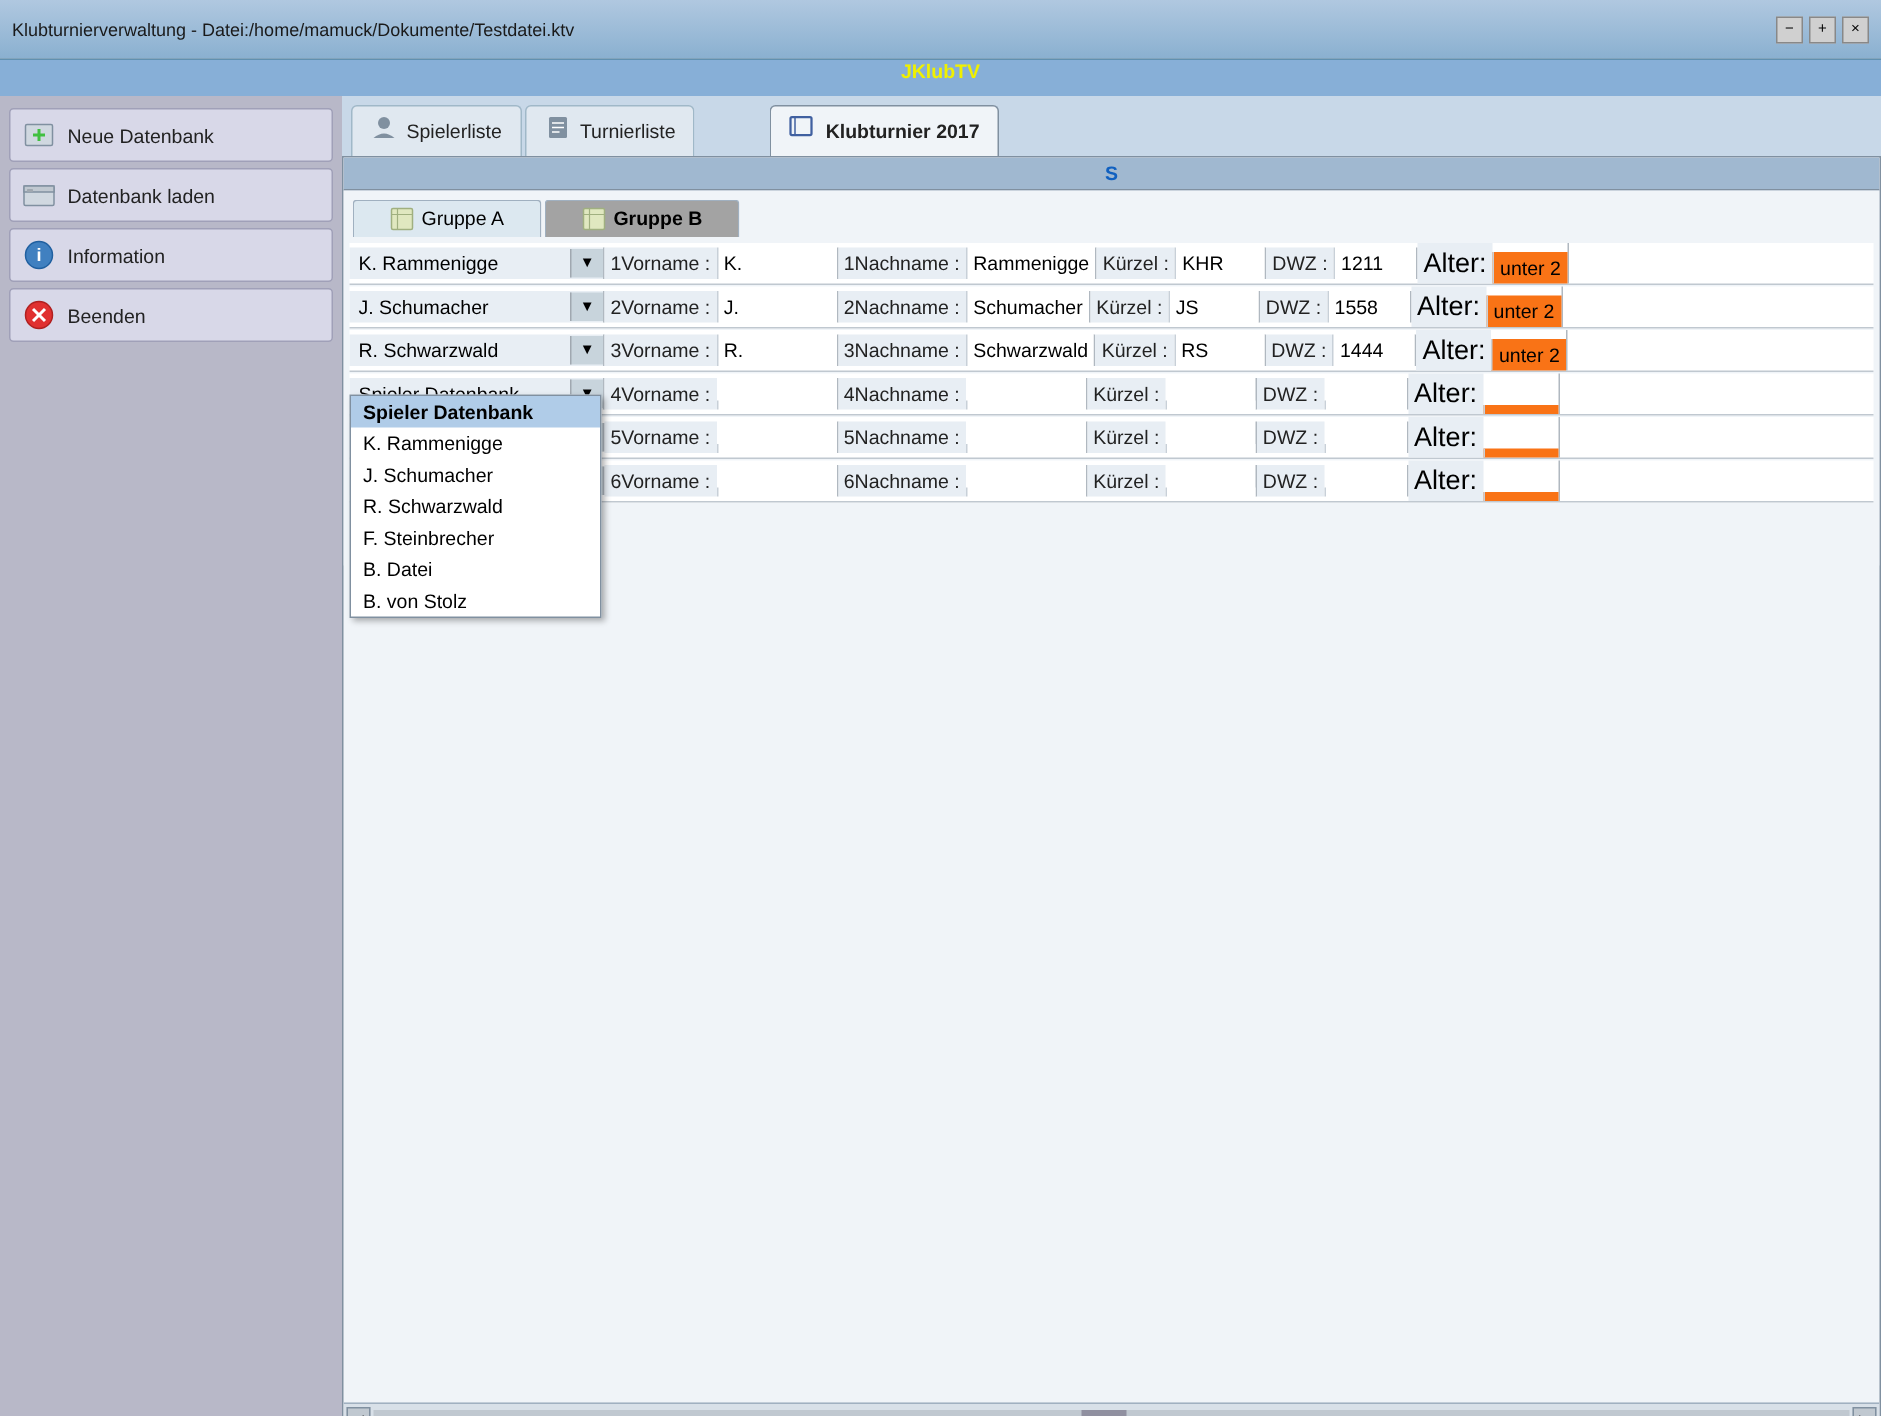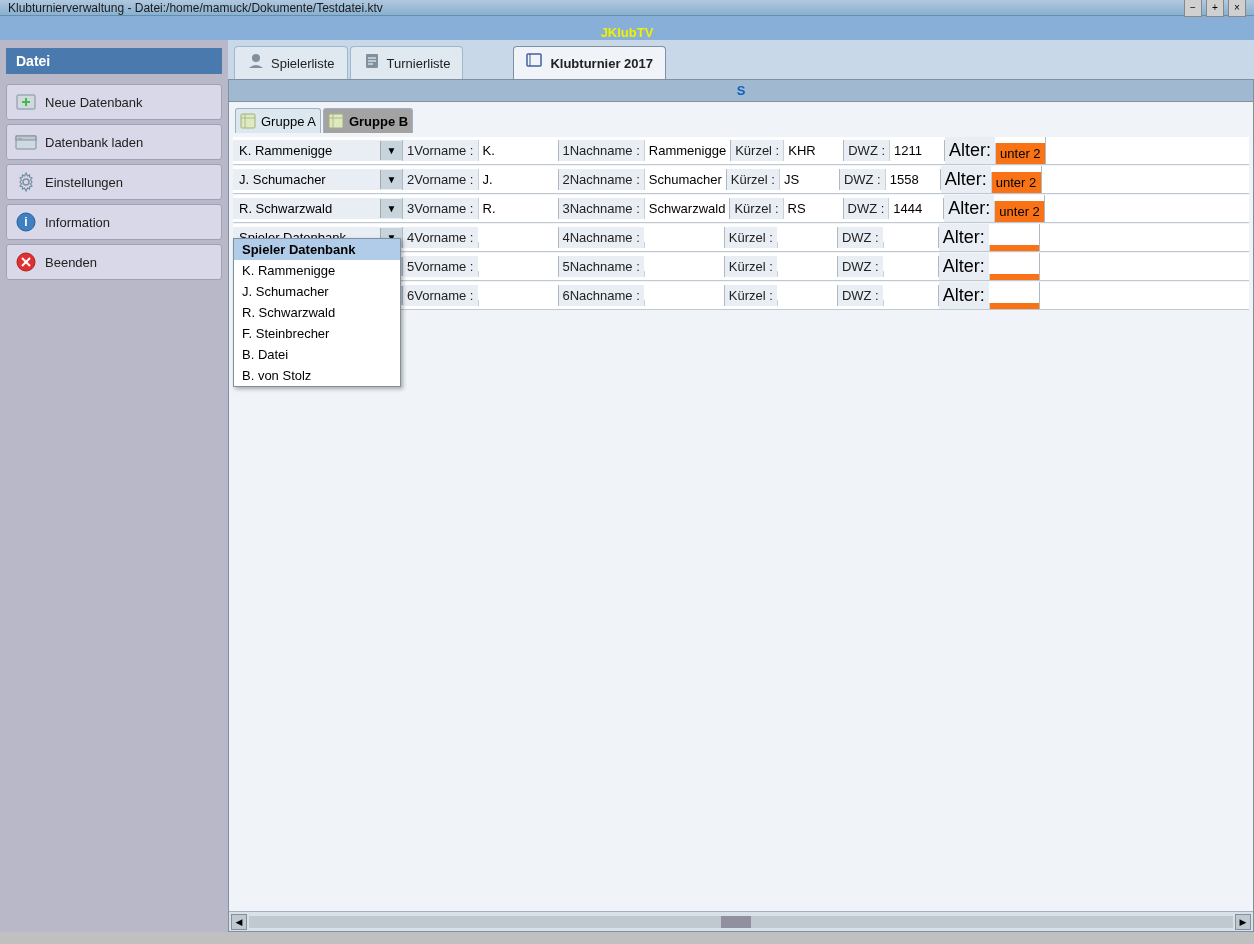--- a/index.html
+++ b/index.html
@@ -8,21 +8,21 @@
       font-size: 13px;
       background: #c0c0c0;
       width: 1254px;
       height: 944px;
       overflow: hidden;
     }
 
     
     .title-bar {
       background: linear-gradient(to bottom, #b0c8e0, #8ab0d0);
-      height: 16px;
+      height: 40px;
       display: flex;
       align-items: center;
       justify-content: space-between;
       padding: 0 8px;
       border-bottom: 1px solid #6090b0;
     }
     .title-bar-text {
       font-size: 12px;
       color: #1a1a1a;
       font-weight: normal;
@@ -41,21 +41,21 @@
       justify-content: center;
       font-size: 10px;
       cursor: pointer;
     }
 
     
     .app-title-bar {
       background: #87afd7;
       height: 24px;
       display: flex;
-      align-items: flex-end;
+      align-items: flex-start;
       justify-content: center;
     }
     .app-title {
       color: #f0f000;
       font-size: 13px;
       font-weight: bold;
     }
 
     
     .main-layout {
@@ -168,23 +168,22 @@
 
     
     .group-tabs {
       display: flex;
       gap: 2px;
       padding: 6px 6px 0 6px;
       background: #f0f4f8;
     }
     .group-tab {
       display: flex;
-      align-items: center;
       gap: 5px;
-      padding: 4px 4px;
+      padding: 4px 24px;
       border: 1px solid #a0b0c0;
       border-bottom: none;
       border-radius: 3px 3px 0 0;
       cursor: pointer;
       font-size: 13px;
       background: #dce8f0;
     }
     .group-tab.active {
       background: #a3a3a3;
       font-weight: bold;
@@ -354,21 +353,20 @@
   </div>
 </div>
 
 <div class="app-title-bar">
   <span class="app-title">JKlubTV</span>
 </div>
 
 <div class="main-layout">
 
   <div class="sidebar">
-    <div class="sidebar-header">Datei</div>
 
     <button class="sidebar-btn">
       <span class="icon">
         <svg width="22" height="22" viewBox="0 0 22 22">
           <rect x="2" y="4" width="18" height="14" rx="1" fill="#d0d8e0" stroke="#8090a0" stroke-width="1"></rect>
           <line x1="11" y1="7" x2="11" y2="15" stroke="#40c040" stroke-width="2"></line>
           <line x1="7" y1="11" x2="15" y2="11" stroke="#40c040" stroke-width="2"></line>
         </svg>
       </span>
       <span>Neue Datenbank</span>
@@ -378,29 +376,20 @@
       <span class="icon">
         <svg width="22" height="22" viewBox="0 0 22 22">
           <rect x="1" y="5" width="20" height="13" rx="1" fill="#d0d8e0" stroke="#8090a0" stroke-width="1"></rect>
           <rect x="1" y="5" width="20" height="4" fill="#c0c8d0" stroke="#8090a0" stroke-width="1"></rect>
           <rect x="3" y="7" width="4" height="2" rx="0.5" fill="#a0a8b0"></rect>
         </svg>
       </span>
       <span>Datenbank laden</span>
     </button>
 
-    <button class="sidebar-btn">
-      <span class="icon">
-        <svg width="22" height="22" viewBox="0 0 22 22">
-          <circle cx="11" cy="11" r="3" fill="none" stroke="#8090a0" stroke-width="1.5"></circle>
-          <path d="M11 2 L12.5 5 L14.5 4 L14.5 6 L17 7 L15.5 9 L17 11 L15.5 13 L17 15 L14.5 16 L14.5 18 L12.5 17 L11 20 L9.5 17 L7.5 18 L7.5 16 L5 15 L6.5 13 L5 11 L6.5 9 L5 7 L7.5 6 L7.5 4 L9.5 5 Z" fill="none" stroke="#7090a0" stroke-width="1.2"></path>
-        </svg>
-      </span>
-      <span>Einstellungen</span>
-    </button>
 
     <button class="sidebar-btn">
       <span class="icon">
         <svg width="22" height="22" viewBox="0 0 22 22">
           <circle cx="11" cy="11" r="9" fill="#4080c0" stroke="#2060a0" stroke-width="1"></circle>
           <text x="11" y="15" text-anchor="middle" fill="white" font-size="12" font-weight="bold">i</text>
         </svg>
       </span>
       <span>Information</span>
     </button>

